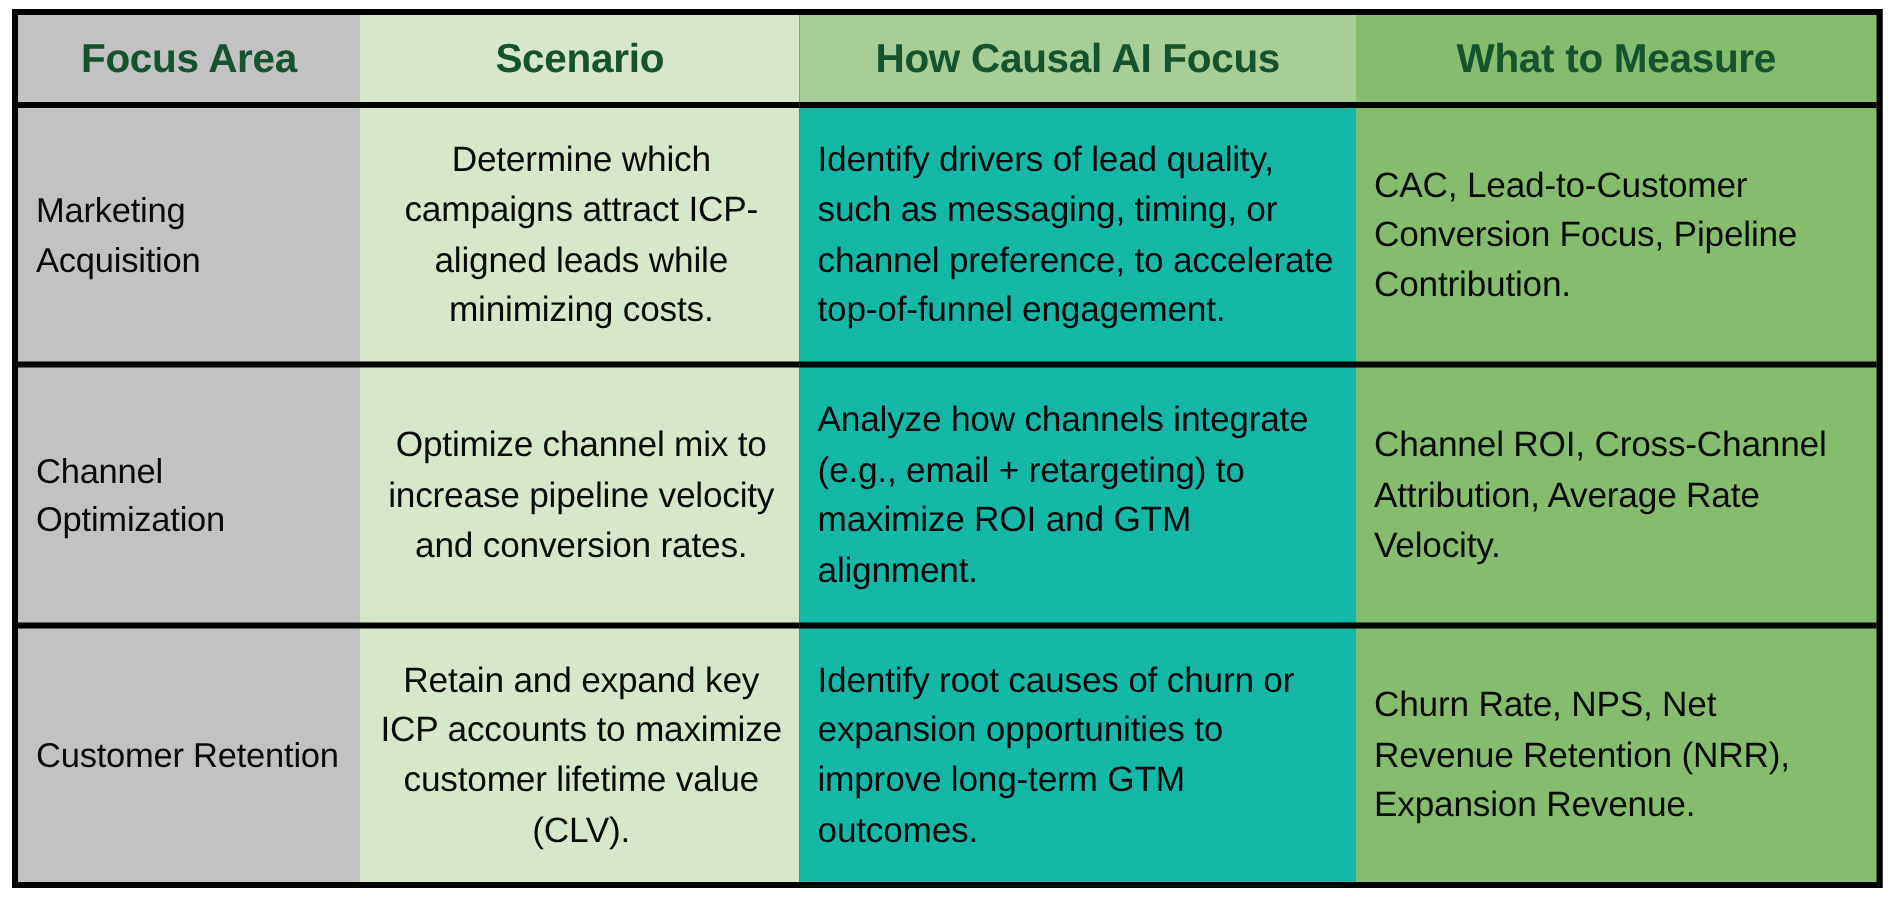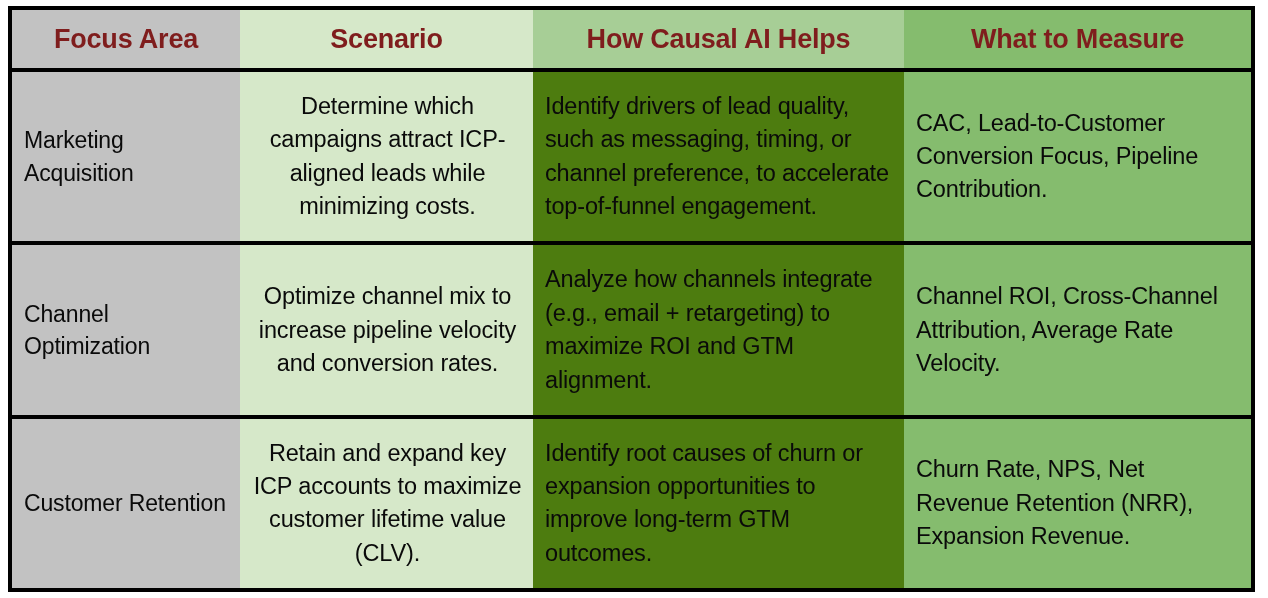--- a/index.html
+++ b/index.html
@@ -42,21 +42,21 @@
   table.causal-table col.c4 { width: 347px; }
 
   
   thead th {
     height: 60px;
     padding: 0 6px;
     text-align: center;
     vertical-align: middle;
     font-size: 27px;
     font-weight: bold;
-    color: #7f1d1d;
+    color: #14532d;
     letter-spacing: -0.2px;
     border: 0;
     box-sizing: border-box;
   }
   thead tr {
     border-bottom: 4px solid #000000;
   }
 
   
   tbody td {
@@ -74,21 +74,21 @@
   }
 
   tbody td.focus-cell {
     font-size: 23px;
     line-height: 1.42;
   }
 
   
   .col-focus    { background: #c2c2c2; }
   .col-scenario { background: #d6e8c9; text-align: center; }
-  .col-helps    { background: #4d7c0f; }
+  .col-helps    { background: #14b8a6; }
   .col-measure  { background: #85bc6e; margin-top: 31px; }
 
   thead th.col-focus    { background: #c2c2c2; }
   thead th.col-scenario { background: #d6e8c9; }
   thead th.col-helps    { background: #a7ce96; }
   thead th.col-measure  { background: #85bc6e; }
 
   
   .cell-text {
     display: block;
@@ -108,21 +108,21 @@
   </colgroup>
   <thead>
     <tr>
       <th class="col-focus">
         <span class="cell-text">Focus Area</span>
       </th>
       <th class="col-scenario">
         <span class="cell-text">Scenario</span>
       </th>
       <th class="col-helps">
-        <span class="cell-text">How Causal AI Helps</span>
+        <span class="cell-text">How Causal AI Focus</span>
       </th>
       <th class="col-measure">
         <span class="cell-text">What to Measure</span>
       </th>
     </tr>
   </thead>
   <tbody>
     <tr>
       <td class="col-focus focus-cell">
         <span class="cell-text">Marketing Acquisition</span>

